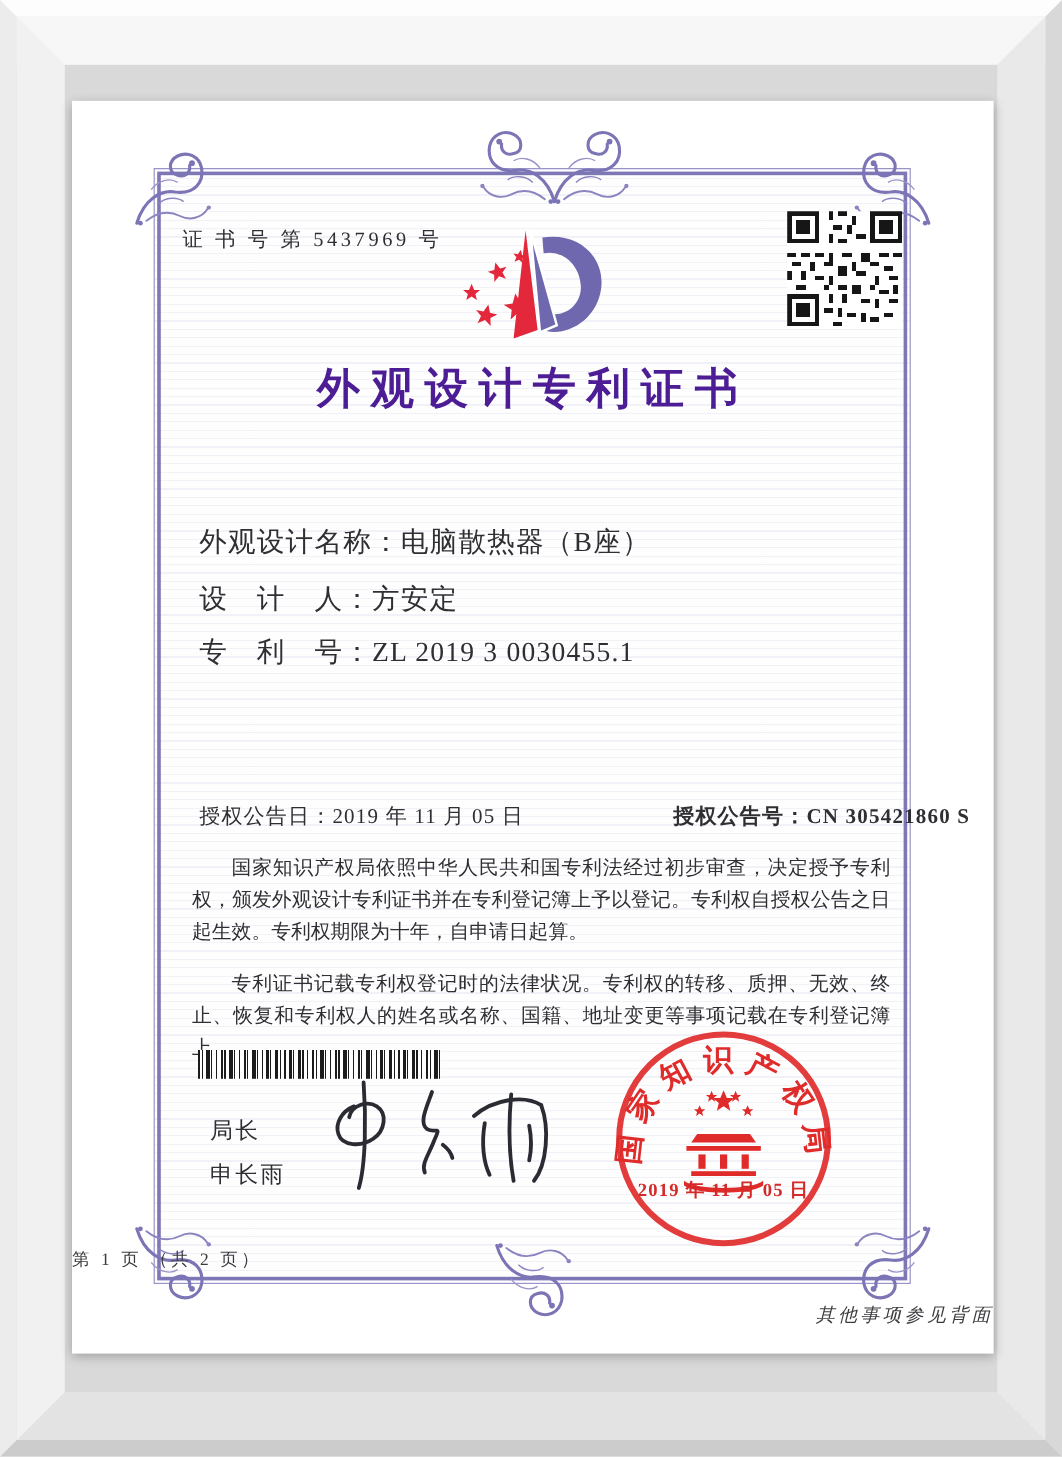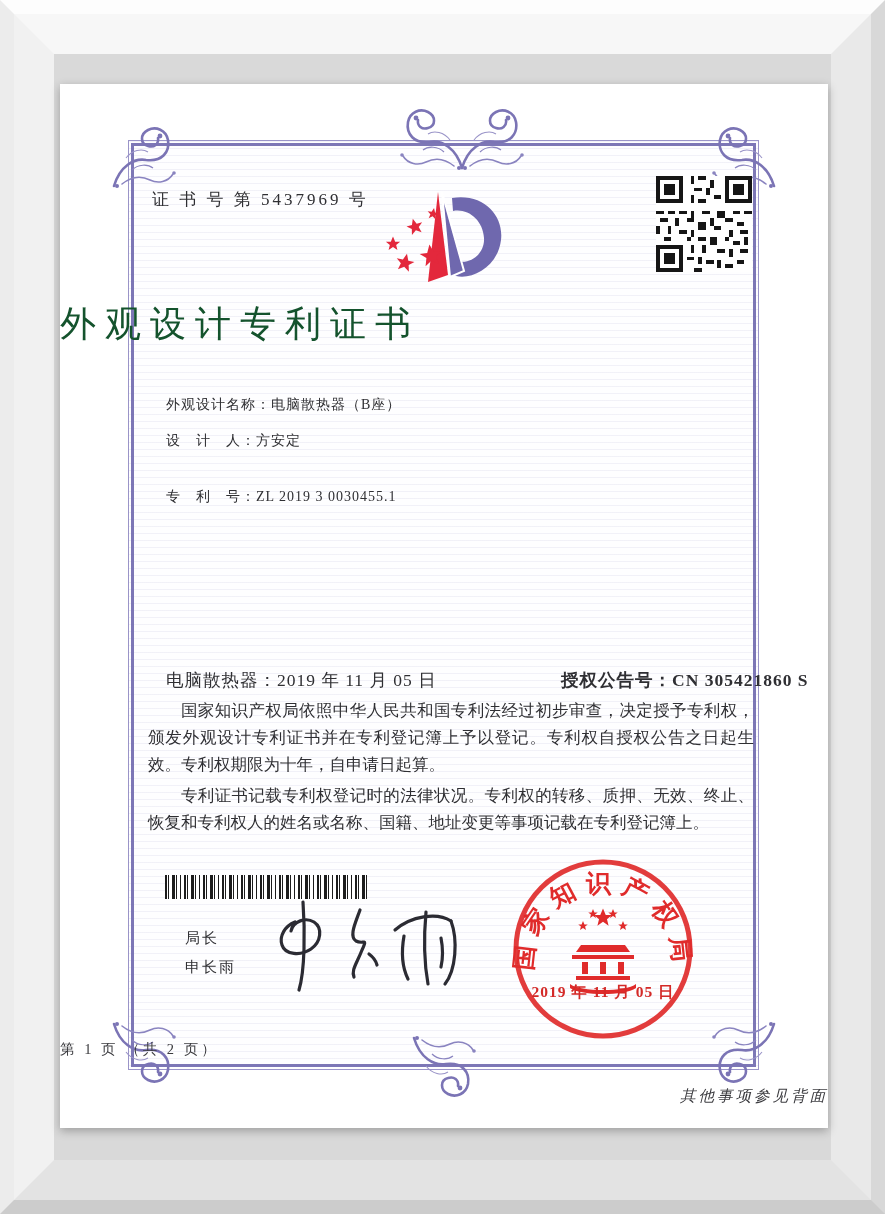--- a/index.html
+++ b/index.html
@@ -22,35 +22,35 @@
       repeating-linear-gradient(180deg, rgba(130,128,185,.10) 0 1px, rgba(130,128,185,0) 1px 7px),
       #fefeff;}
   .border-box::before{content:"";position:absolute;inset:2px;border:3px solid #6f68ae;opacity:.9;}
   
   .orn{position:absolute;pointer-events:none;}
   
   .txt{color:#2f2f33;}
   .cert-no{position:absolute;left:92px;top:104px;font-size:17px;letter-spacing:3px;}
   .logo{position:absolute;left:310px;top:98px;width:160px;height:118px;}
   .qr{position:absolute;left:596px;top:92px;width:96px;height:96px;}
-  .title{position:absolute;left:0;right:0;top:216px;
-    font-size:36px;font-weight:normal;letter-spacing:9px;color:#14532d;}
-  .field-row{position:absolute;left:106px;right:70px;font-size:14px;letter-spacing:1px;white-space:nowrap;}
+  .title{position:absolute;left:0;right:0;top:216px;text-align:center;
+    font-size:36px;font-weight:bold;letter-spacing:9px;color:#4c1d95;}
+  .field-row{position:absolute;left:106px;right:70px;font-size:23px;letter-spacing:1px;white-space:nowrap;margin-top:40px;}
   .flabel{white-space:pre;}
   .grant-row{position:absolute;left:106px;top:584px;font-size:17.5px;letter-spacing:1px;white-space:nowrap;}
   .grant-no{position:absolute;left:395px;top:0;font-weight:bold;}
   .body-text{position:absolute;left:84px;top:610px;width:614px;font-size:16.5px;
     line-height:1.63;text-align:justify;color:#2f2f33;}
-  .body-text p{margin:4px;text-indent:2em;}
+  .body-text p{margin:16px;text-indent:2em;}
   .barcode{position:absolute;left:105px;top:791px;width:202px;height:24px;
     background:repeating-linear-gradient(90deg,
       #1c1c1c 0 2px,#fff 2px 3px,#1c1c1c 3px 4px,#fff 4px 7px,
       #1c1c1c 7px 10px,#fff 10px 11px,#1c1c1c 11px 12px,#fff 12px 15px,
       #1c1c1c 15px 16px,#fff 16px 19px);}
-  .director{position:absolute;left:125px;top:840px;font-size:15px;line-height:1.95;letter-spacing:2px;}
+  .director{position:absolute;left:115px;top:840px;font-size:19px;line-height:1.95;letter-spacing:2px;}
   .sig{position:absolute;left:205px;top:806px;width:215px;height:115px;}
   .seal{position:absolute;left:450px;top:772px;width:186px;height:186px;}
   .seal-date{position:absolute;left:450px;top:898px;width:186px;text-align:center;
     font-size:15.5px;color:#d42a28;letter-spacing:1px;font-weight:bold;}
   .page-info{position:absolute;left:0;right:0;top:956px;text-align:left;
     font-size:14.5px;letter-spacing:3px;color:#3a3a3e;}
   .back-note{position:absolute;left:0;right:0;top:1002px;text-align:right;
     font-size:15.5px;font-style:italic;letter-spacing:3px;color:#3c3c40;}
 </style>
 </head>
@@ -119,29 +119,29 @@
     <path fill="#fff" d="M1,1h5v5h-5z M19,1h5v5h-5z M1,19h5v5h-5z"></path>
     <path fill="#161616" d="M2,2h3v3h-3z M20,2h3v3h-3z M2,20h3v3h-3z"></path>
     <path fill="#161616" d="M9,0h1v2h-1z M11,0h2v1h-2z M14,1h1v2h-1z M10,3h2v1h-2z M13,3h1v2h-1z M9,5h1v2h-1z M11,6h2v1h-2z M15,5h2v1h-2z M0,9h2v1h-2z M3,9h2v1h-2z M6,9h2v1h-2z M9,9h1v2h-1z M12,9h2v1h-2z M16,9h2v2h-2z M20,9h2v1h-2z M23,9h2v1h-2z M1,11h2v1h-2z M5,11h1v2h-1z M8,11h2v1h-2z M11,12h2v2h-2z M14,11h1v2h-1z M18,11h2v1h-2z M21,12h2v1h-2z M0,13h1v2h-1z M3,13h1v2h-1z M6,14h2v1h-2z M9,14h1v2h-1z M15,13h2v1h-2z M19,14h1v2h-1z M22,14h2v1h-2z M2,16h2v1h-2z M8,16h1v1h-1z M11,16h2v1h-2z M14,16h2v2h-2z M18,16h1v1h-1z M20,17h2v1h-2z M23,16h1v2h-1z M9,18h1v2h-1z M12,18h1v2h-1z M16,19h2v1h-2z M19,19h1v2h-1z M22,19h2v1h-2z M8,21h2v1h-2z M11,21h1v2h-1z M13,22h2v1h-2z M16,22h1v2h-1z M18,23h2v1h-2z M21,22h2v1h-2z M10,24h2v1h-2z"></path>
   </svg>
 
   <div class="title">外观设计专利证书</div>
 
   <div class="field-row txt" style="top:312px">
     <span class="flabel">外观设计名称：</span><span class="fvalue">电脑散热器（B座）</span>
   </div>
-  <div class="field-row txt" style="top:348px">
+  <div class="field-row txt" style="top:360px">
     <span class="flabel">设　计　人：</span><span class="fvalue">方安定</span>
   </div>
   <div class="field-row txt" style="top:404px">
     <span class="flabel">专　利　号：</span><span class="fvalue">ZL 2019 3 0030455.1</span>
   </div>
 
   <div class="grant-row txt">
-    <span>电脑散热器：</span><span>2019 年 11 月 05 日</span>
+    <span>授权公告日：</span><span>2019 年 11 月 05 日</span>
     <span class="grant-no"><span>授权公告号：</span><span>CN 305421860 S</span></span>
   </div>
 
   <div class="body-text">
     <p>国家知识产权局依照中华人民共和国专利法经过初步审查，决定授予专利权，颁发外观设计专利证书并在专利登记簿上予以登记。专利权自授权公告之日起生效。专利权期限为十年，自申请日起算。</p>
     <p>专利证书记载专利权登记时的法律状况。专利权的转移、质押、无效、终止、恢复和专利权人的姓名或名称、国籍、地址变更等事项记载在专利登记簿上。</p>
   </div>
 
   <div class="barcode"></div>
 

